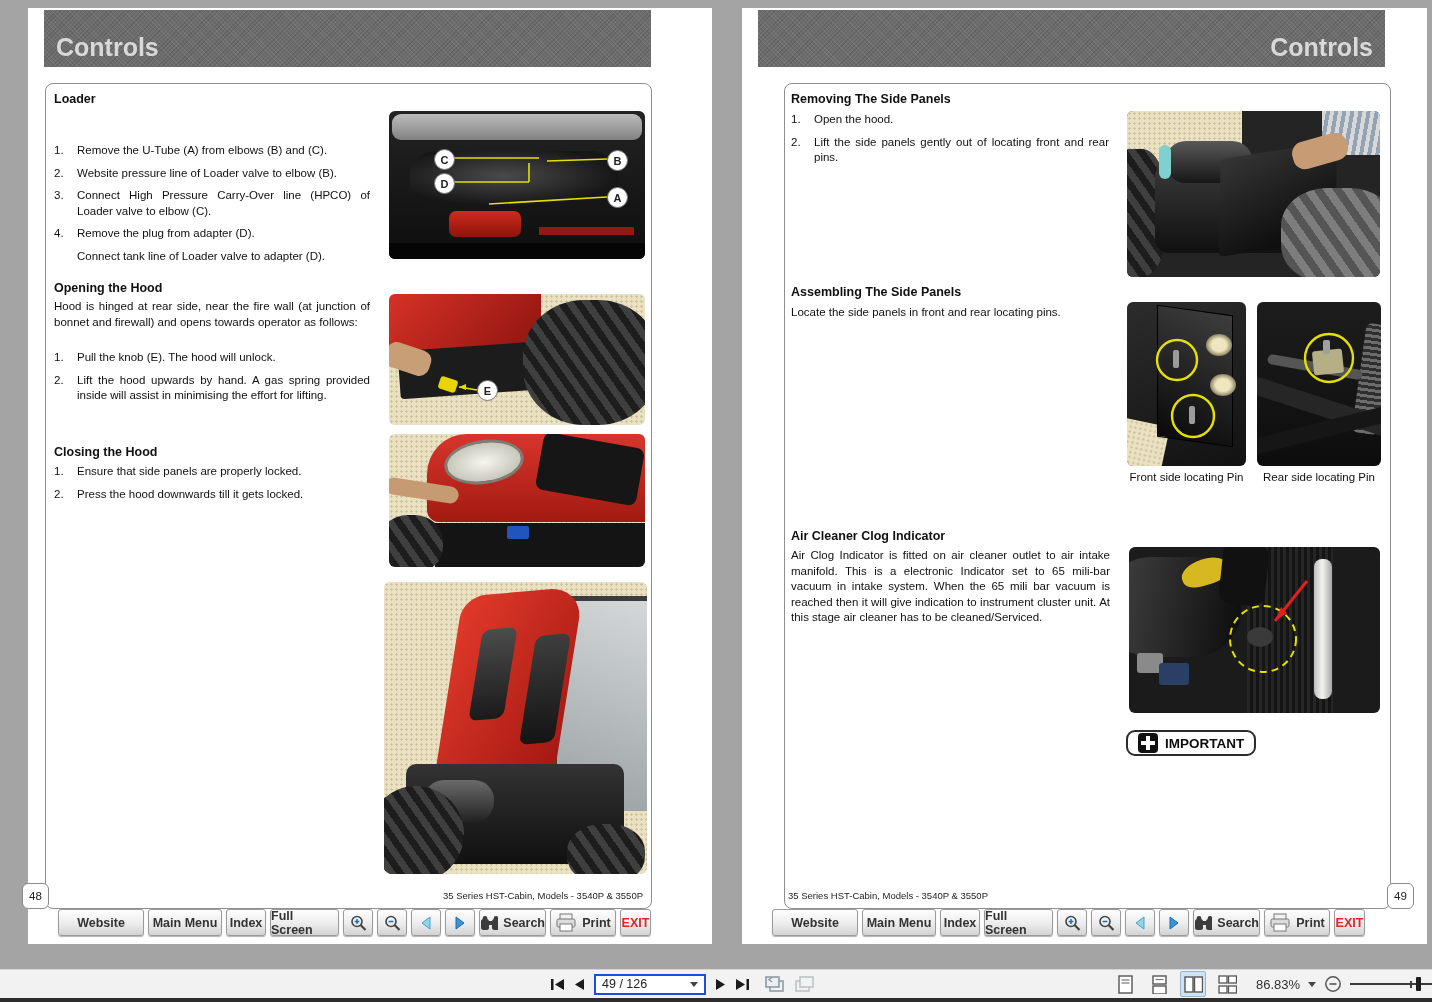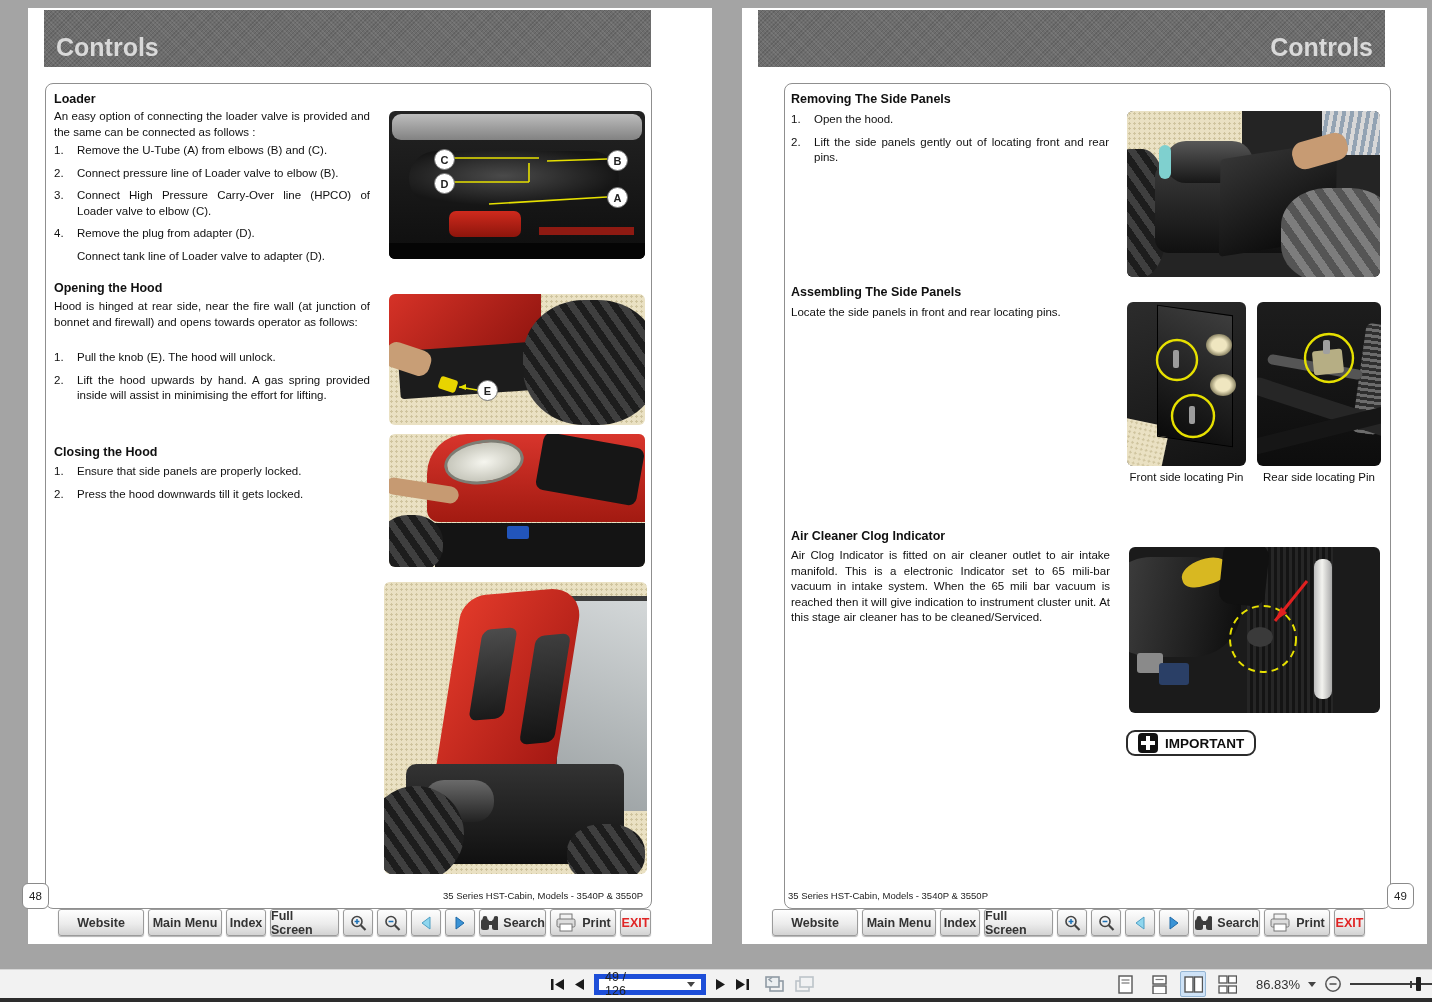--- a/index.html
+++ b/index.html
@@ -55,21 +55,21 @@
     background:linear-gradient(#fefefe,#ececec 55%,#d3d3d3);
     font-size:12.5px;font-weight:bold;color:#333;display:flex;align-items:center;justify-content:center;gap:5px;
     box-sizing:border-box;box-shadow:0 1px 1px rgba(0,0,0,.3);}
   .nbtn.exit{color:#e02525;}
 
   
   #pdfbar{position:absolute;left:0;top:969px;width:1432px;height:29px;background:#f2f2f2;border-top:1px solid #d6d6d6;box-sizing:border-box;}
   #pdf-left{position:absolute;left:550px;top:0;height:28px;display:flex;align-items:center;gap:9px;}
   #pdf-right{position:absolute;left:1112px;top:0;height:28px;display:flex;align-items:center;gap:8px;}
   .pdf-icon{display:flex;align-items:center;justify-content:center;}
-  #page-box{width:112px;height:21px;background:#fff;border:5px solid #1d4ed8;font-size:12.5px;color:#222;
+  #page-box{width:112px;height:21px;background:#fff;border:2px solid #1d4ed8;font-size:12.5px;color:#222;
     display:flex;align-items:center;justify-content:space-between;padding:0 6px;box-sizing:border-box;gap:40px;}
   .caret{width:0;height:0;border-left:4px solid transparent;border-right:4px solid transparent;border-top:5px solid #444;}
   .layout-btn{width:24px;height:24px;display:flex;align-items:center;justify-content:center;border:1px solid transparent;border-radius:2px;}
   .layout-btn.selected{background:#cfe3f7;border-color:#96b6d4;}
   #zoom-slider{position:relative;width:95px;height:14px;}
   #zoom-slider .track{position:absolute;left:0;right:0;top:6px;height:2px;background:#3c3c3c;}
   #zoom-slider .tick{position:absolute;left:60px;top:4px;width:2px;height:7px;background:#3c3c3c;}
   #zoom-slider .handle{position:absolute;left:66px;top:0;width:5px;height:14px;background:#1e1e1e;border-radius:1px;}
   #bottom-strip{position:absolute;top:998px;left:0;width:1432px;height:4px;background:#2d2d2d;}
 </style>
@@ -79,29 +79,28 @@
 <div id="screen">
 
   <div class="page" id="page-left">
     <div class="banner">
       <span>Controls</span>
     </div>
 
     <div class="frame">
 
       <div class="sec-title" style="left:8px;top:8px;">Loader</div>
-      <div class="para" style="left:8px;top:25px;width:316px;">An easy option of connecting the loader valve is provided and the same can be connected as follows :</div>
       <div class="steps" style="left:8px;top:59px;width:316px;">
         <div class="step">
             <span class="step-n">1.</span>
             <span class="step-t">Remove the U-Tube (A) from elbows (B) and (C).</span>
           </div>
         <div class="step">
             <span class="step-n">2.</span>
-            <span class="step-t">Connect pressure line of Loader valve to elbow (B).</span>
+            <span class="step-t">Website pressure line of Loader valve to elbow (B).</span>
           </div>
         <div class="step">
             <span class="step-n">3.</span>
             <span class="step-t">Connect High Pressure Carry-Over line (HPCO) of Loader valve to elbow (C).</span>
           </div>
         <div class="step">
             <span class="step-n">4.</span>
             <span class="step-t">Remove the plug from adapter (D).</span>
           </div>
         <div class="step">

